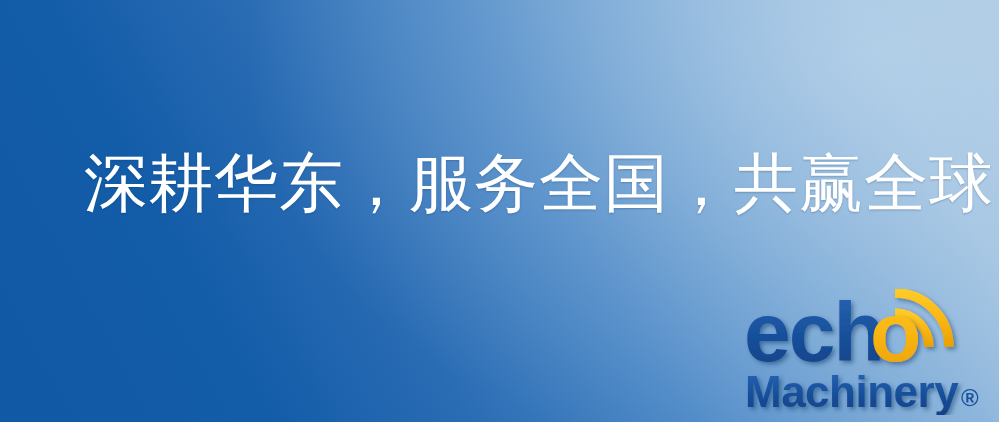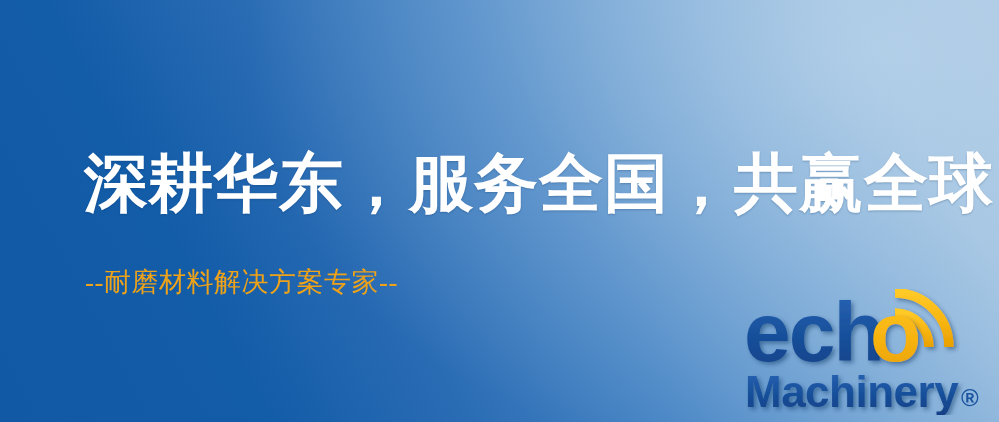--- a/index.html
+++ b/index.html
@@ -44,21 +44,21 @@
     pointer-events: none;
   }
 
   .headline {
     position: absolute;
     left: 84px;
     top: 150px;
     font-family: "Liberation Serif", "DejaVu Serif", serif;
     font-size: 64px;
     line-height: 1.05;
-    font-weight: 700;
+    font-weight: 400;
     color: #ffffff;
     letter-spacing: 1px;
     white-space: nowrap;
     text-shadow: 0 1px 2px rgba(10, 50, 95, 0.28);
     z-index: 3;
   }
 
   .subhead {
     position: absolute;
     left: 85px;
@@ -88,21 +88,20 @@
     height: 126px;
   }
 </style>
 </head>
 <body>
 
 <div class="banner">
 
   <div class="headline" data-bind="banner.headline">深耕华东，服务全国，共赢全球</div>
 
-  <div class="subhead" data-bind="banner.subheadline">--耐磨材料解决方案专家--</div>
 
   <div class="logo">
     <svg viewBox="0 0 250 126" xmlns="http://www.w3.org/2000/svg" aria-label="echo Machinery">
       <defs>
         <linearGradient id="blueGrad" x1="0" y1="0" x2="0" y2="1">
           <stop offset="0%" stop-color="#2a66b8"></stop>
           <stop offset="45%" stop-color="#1a539f"></stop>
           <stop offset="100%" stop-color="#123f85"></stop>
         </linearGradient>
         <linearGradient id="goldGrad" x1="0" y1="0" x2="0" y2="1">

